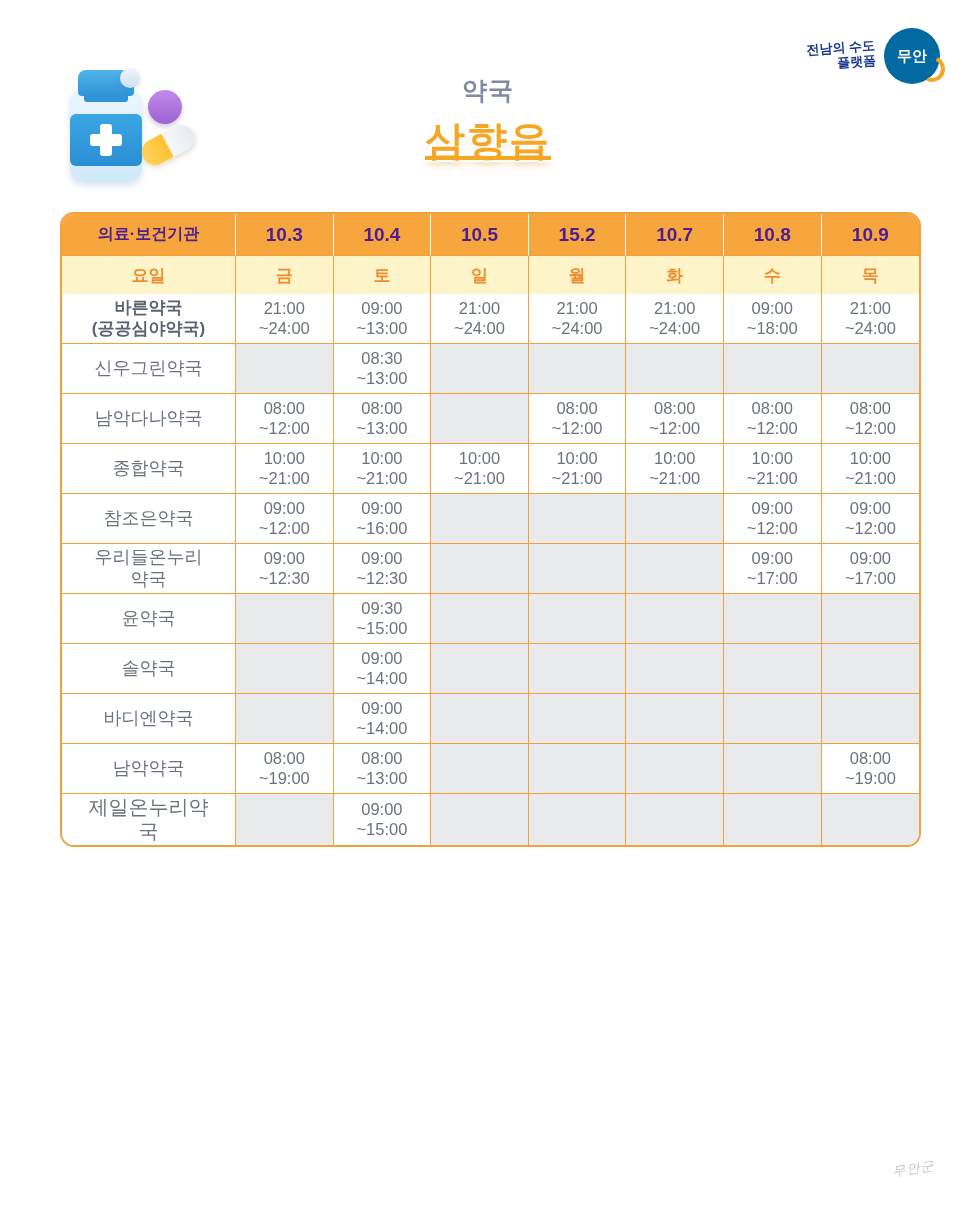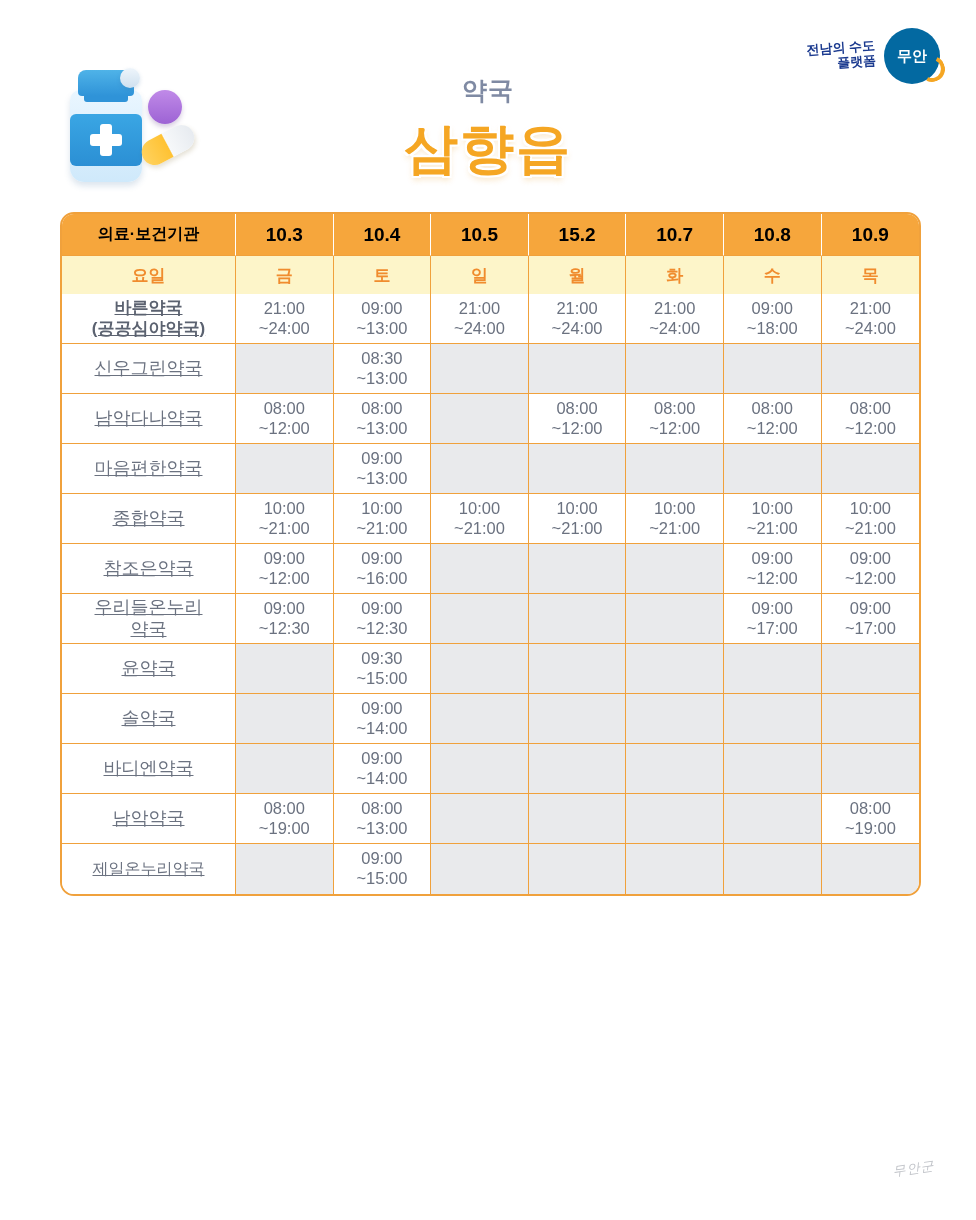--- a/index.html
+++ b/index.html
@@ -94,27 +94,28 @@
     text-align: center;
   }
   .title-small {
     font-size: 25px;
     font-weight: bold;
     color: #7f8aa3;
     letter-spacing: 1px;
     margin-bottom: 6px;
   }
   .title-big {
-    font-size: 54px;
+    font-size: 40px;
     font-weight: bold;
     color: #f5a623;
     letter-spacing: 2px;
     text-shadow:
       -2px -2px 0 #fff, 2px -2px 0 #fff, -2px 2px 0 #fff, 2px 2px 0 #fff,
       0 4px 6px rgba(230,150,30,.28);
+    text-decoration: underline;
   }
 
   
   .logo {
     position: absolute;
     right: 36px; top: 28px;
     display: flex;
     align-items: center;
     gap: 8px;
   }
@@ -176,21 +177,21 @@
     vertical-align: middle;
     font-size: 17px;
     color: #5a5f6a;
     padding: 0;
   }
   .schedule tr > *:last-child { border-right: none; }
   .schedule tr:last-child > * { border-bottom: none; }
 
   thead .row-date th {
     background: #f6a63c;
-    color: #000000;
+    color: #4c1d95;
     font-weight: bold;
     font-size: 19px;
     height: 42px;
     border-right-color: #ffffff;
     border-bottom-color: #f0a13c;
   }
   thead .row-date th:first-child {
     background: #f6a63c;
     font-size: 16px;
   }
@@ -207,29 +208,28 @@
 
   tbody tr td {
     height: 50px;
   }
   tbody td.name {
     color: #6b7280;
     font-size: 18px;
     background: #ffffff;
     line-height: 1.18;
     padding: 2px 20px;
-    text-decoration: underline;
   }
   tbody td.name.bold {
     font-weight: bold;
     color: #5b6270;
     font-size: 17px;
   }
   tbody td.name.small {
-    font-size: 16px;
+    font-size: 20px;
   }
   tbody td.cell {
     background: #ffffff;
     font-size: 16.5px;
     color: #6b7280;
     line-height: 1.2;
     white-space: pre-line;
   }
   tbody td.cell.empty {
     background: #e9eaec;
@@ -357,31 +357,20 @@
             <td class="cell">08:00
 ~12:00</td>
             <td class="cell">08:00
 ~12:00</td>
             <td class="cell">08:00
 ~12:00</td>
             <td class="cell">08:00
 ~12:00</td>
           </tr>
           <tr>
-            <td class="name" style="white-space: pre-line;">마음편한약국</td>
-            <td class="cell empty"></td>
-            <td class="cell">09:00
-~13:00</td>
-            <td class="cell empty"></td>
-            <td class="cell empty"></td>
-            <td class="cell empty"></td>
-            <td class="cell empty"></td>
-            <td class="cell empty"></td>
-          </tr>
-          <tr>
             <td class="name" style="white-space: pre-line;">종합약국</td>
             <td class="cell">10:00
 ~21:00</td>
             <td class="cell">10:00
 ~21:00</td>
             <td class="cell">10:00
 ~21:00</td>
             <td class="cell">10:00
 ~21:00</td>
             <td class="cell">10:00

